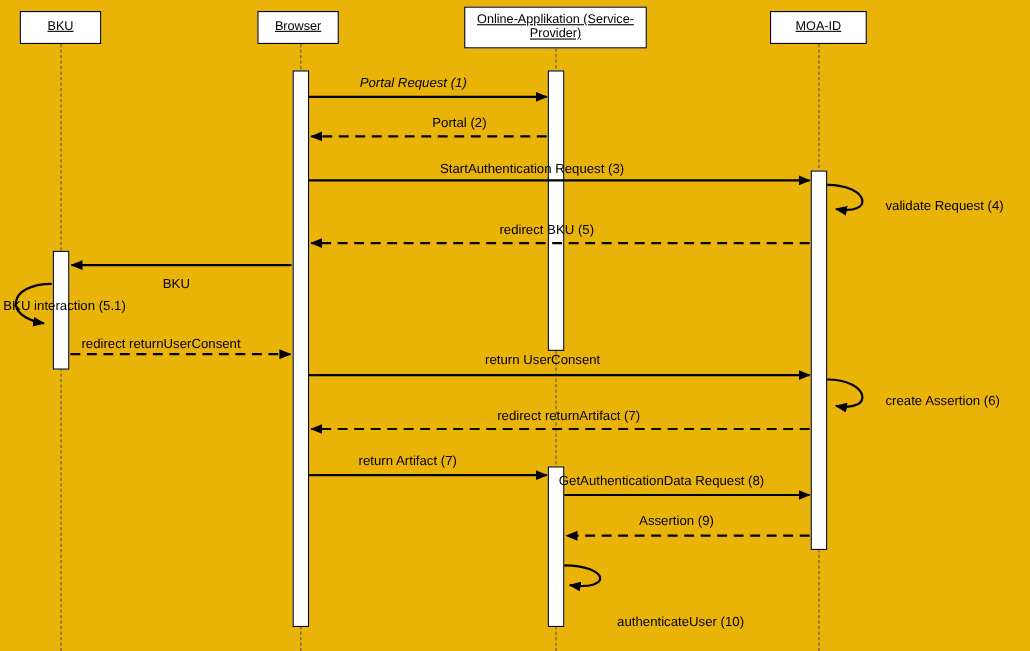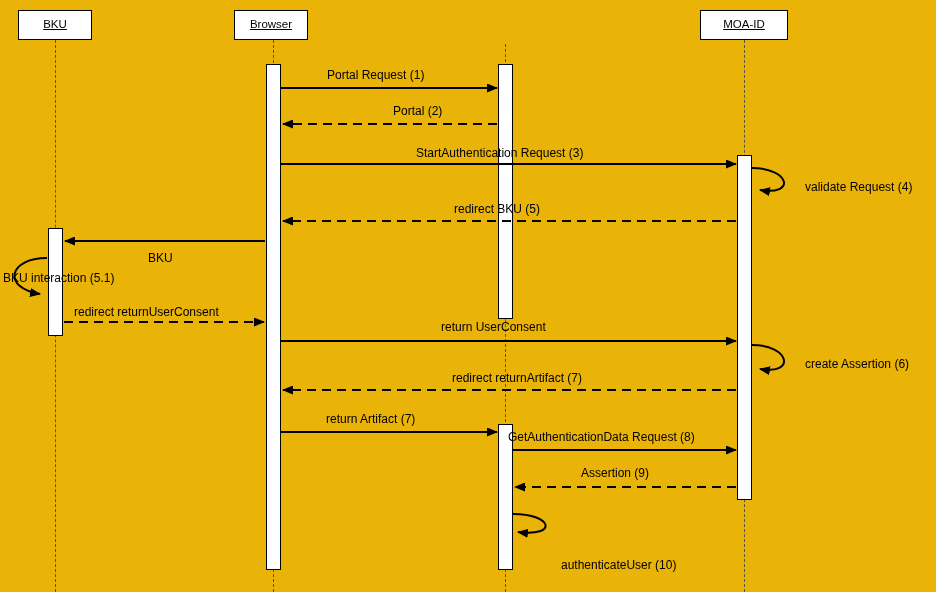--- a/index.html
+++ b/index.html
@@ -68,20 +68,23 @@
   <div class="lifeline" style="left:273px; top:40px; height:552px;"></div>
   <div class="lifeline" style="left:505px; top:44px; height:548px;"></div>
   <div class="lifeline" style="left:744px; top:40px; height:552px;"></div>
 
   <div class="actor-box" style="left:18px; top:10px; width:74px; height:30px;">
     <span class="actor-label">BKU</span>
   </div>
   <div class="actor-box" style="left:234px; top:10px; width:74px; height:30px;">
     <span class="actor-label">Browser</span>
   </div>
+  <div class="actor-box" style="left:422px; top:6px; width:166px; height:38px;">
+    <span class="actor-label">Online-Applikation (Service-Provider)</span>
+  </div>
   <div class="actor-box" style="left:700px; top:10px; width:88px; height:30px;">
     <span class="actor-label">MOA-ID</span>
   </div>
 
   <div class="activation" style="left:266px; top:64px; width:15px; height:506px;"></div>
   <div class="activation" style="left:498px; top:64px; width:15px; height:255px;"></div>
   <div class="activation" style="left:498px; top:424px; width:15px; height:146px;"></div>
   <div class="activation" style="left:737px; top:155px; width:15px; height:345px;"></div>
   <div class="activation" style="left:48px; top:228px; width:15px; height:108px;"></div>
 
@@ -118,23 +121,23 @@
       <line x1="281" y1="432" x2="497" y2="432"></line>
 
       <line x1="513" y1="450" x2="736" y2="450"></line>
 
       <line x1="736" y1="487" x2="515" y2="487" stroke-dasharray="9,6"></line>
 
       <path d="M513,514 C553,514 558,537 518,532"></path>
     </g>
   </svg>
 
-  <div class="msg-label" style="left:327px; top:68px;">Portal Request (1)</div>
+  <div class="msg-label" style="left:327px; top:68px;font-style:italic;">Portal Request (1)</div>
   <div class="msg-label" style="left:356px; top:104px;margin-left:37px;">Portal (2)</div>
-  <div class="msg-label" style="left:400px; top:146px;margin-left:16px;">StartAuthentication Request (3)</div>
+  <div class="msg-label" style="left:400px; top:146px;">StartAuthentication Request (3)</div>
   <div class="msg-label" style="left:805px; top:180px;">validate Request (4)</div>
   <div class="msg-label" style="left:454px; top:202px;">redirect BKU (5)</div>
   <div class="msg-label" style="left:148px; top:251px;">BKU</div>
   <div class="msg-label" style="left:3px; top:271px;">BKU interaction (5.1)</div>
   <div class="msg-label" style="left:74px; top:305px;">redirect returnUserConsent</div>
   <div class="msg-label" style="left:441px; top:320px;">return UserConsent</div>
   <div class="msg-label" style="left:805px; top:357px;">create Assertion (6)</div>
   <div class="msg-label" style="left:452px; top:371px;">redirect returnArtifact (7)</div>
   <div class="msg-label" style="left:326px; top:412px;">return Artifact (7)</div>
   <div class="msg-label" style="left:508px; top:430px;">GetAuthenticationData Request (8)</div>

